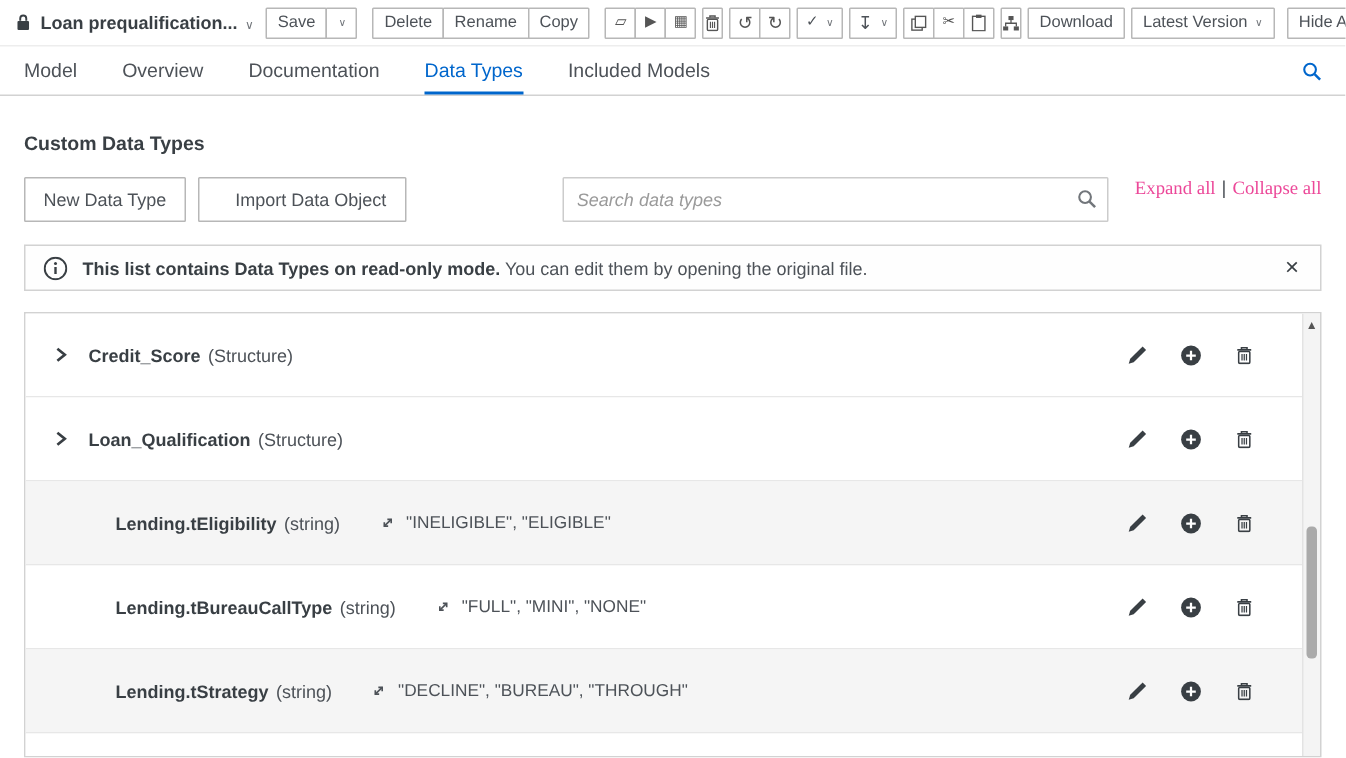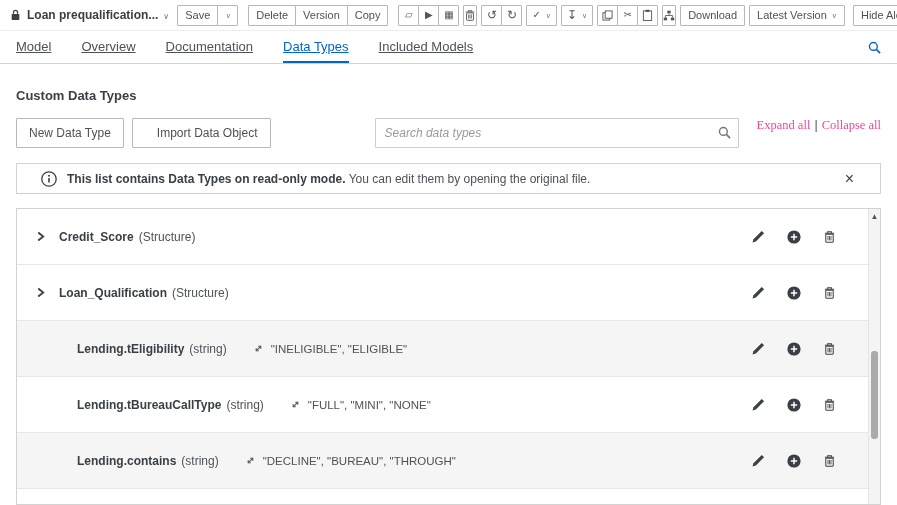--- a/index.html
+++ b/index.html
@@ -33,21 +33,21 @@
   .mini-chev { font-size: 7px; color: #72767b; margin-left: 1px; line-height: 1; }
   .spacer { flex: 1; }
 
   
   .tabs {
     display: flex; align-items: stretch; padding: 0 16px;
     border-bottom: 1px solid #d2d2d2; height: 33px;
   }
   .tab {
     font-size: 13px; color: #4d5258; margin-right: 30px; cursor: pointer;
-    display: flex; align-items: center; border-bottom: 2px solid transparent; padding-top: 1px; text-decoration: underline;
+    display: flex; align-items: center; border-bottom: 2px solid transparent; padding-top: 1px;
   }
   .tab.active { color: #0066cc; border-bottom-color: #0066cc; }
   .tab-search { margin-left: auto; align-self: center; color: #0066cc; cursor: pointer; display: flex; }
 
   
   .main { padding: 0 16px; }
   .page-title { font-size: 13px; font-weight: bold; color: #393f44; margin: 24px 0 15px; }
   .controls { display: flex; align-items: flex-start; margin-bottom: 15px; }
   .controls .btn.lg { height: 30px; font-size: 12px; padding: 0 12px; }
   .controls .btn.lg + .btn.lg { margin-left: 8px; padding-left: 24px; }
@@ -58,21 +58,21 @@
   }
   .search-input::placeholder { color: #9a9a9a; font-style: italic; }
   .search-ico { position: absolute; right: 8px; top: 8px; color: #72767b; }
   .links { margin-left: 18px; font-size: 12.5px; white-space: nowrap; }
   .links a { color: #ec4899; text-decoration: none; cursor: pointer; font-family: Liberation Serif, serif; }
   .links .sep { color: #4d5258; margin: 0 4px; }
 
   .alert {
     display: flex; align-items: center; gap: 10px;
     border: 1px solid #d2d2d2; background: #fefefe;
-    padding: 0 24px; height: 31px; font-size: 12px; margin-bottom: 14px;
+    padding: 0 12px; height: 31px; font-size: 12px; margin-bottom: 14px;
   }
   .alert strong { color: #393f44; }
   .alert-close {
     margin-left: auto; background: none; border: none;
     font-size: 16px; color: #393f44; cursor: pointer; padding: 0 2px; line-height: 1;
   }
   .info-ico { color: #393f44; display: flex; }
 
   
   .dt-list { border: 1px solid #d2d2d2; height: 297px; position: relative; overflow: hidden; background: #fff; }
@@ -114,21 +114,21 @@
 
   <span class="btn-group">
     <button class="btn">Save</button>
     <button class="btn icon-btn">
         <span class="mini-chev">∨</span>
       </button>
   </span>
 
   <span class="btn-group" style="margin-left:6px;">
     <button class="btn">Delete</button>
-    <button class="btn">Version</button>
+    <button class="btn">Rename</button>
     <button class="btn">Copy</button>
   </span>
 
   <span class="btn-group" style="margin-left:6px;">
     <button class="btn icon-btn">
         <span class="glyph">▱</span>
       </button>
     <button class="btn icon-btn">
         <span class="glyph">▶</span>
       </button>
@@ -388,21 +388,21 @@
               <path d="M2 3.5 h10" stroke-width="1.1"></path>
               <path d="M5 3.2 V2 h4 v1.2" stroke-width="1.1"></path>
               <rect x="3" y="4.6" width="8" height="8.6" rx="0.8" stroke-width="1.1"></rect>
               <path d="M5.4 6.4 v4.8 M7 6.4 v4.8 M8.6 6.4 v4.8" stroke-width="0.9"></path>
             </svg>
           </button>
       </span>
     </div>
 
     <div class="dt-row indent shaded">
-      <span class="dt-name">Lending.contains</span>
+      <span class="dt-name">Lending.tStrategy</span>
       <span class="dt-kind">(string)</span>
       <span class="constraint">
         <svg width="11" height="11" viewBox="0 0 12 12" stroke="currentColor" fill="none" stroke-width="1.2">
             <path d="M3.5 8.5 L8.5 3.5"></path>
             <path d="M5.7 3.5 H8.5 V6.3"></path>
             <path d="M6.3 8.5 H3.5 V5.7"></path>
           </svg>
       </span>
       <span class="dt-values">"DECLINE", "BUREAU", "THROUGH"</span>
       <span class="actions">

